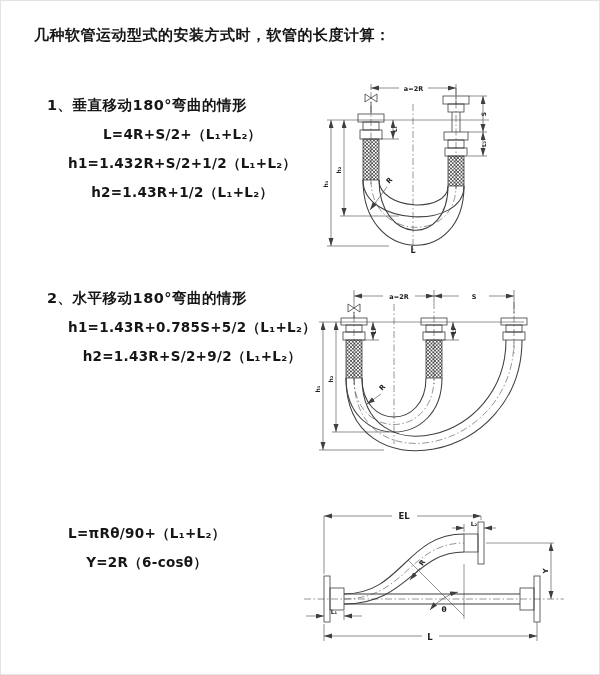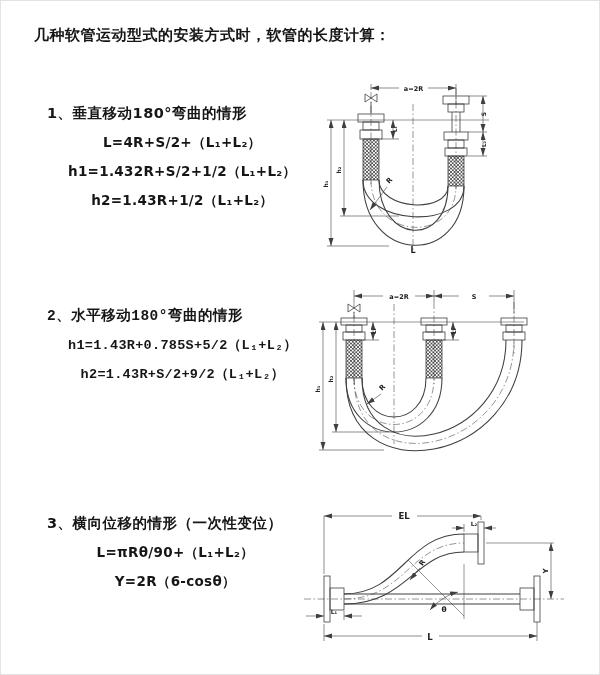--- a/index.html
+++ b/index.html
@@ -3,21 +3,21 @@
 <meta charset="utf-8">
 <style>
   html,body{margin:0;padding:0;background:#9a9a9a;}
   .page{
     position:relative;width:600px;height:675px;background:#ffffff;
     font-family:"DejaVu Sans","Liberation Sans",sans-serif;color:#161616;
     overflow:hidden;border:1px solid #e3e3e3;box-sizing:border-box;margin:0 auto;
   }
   .title{position:absolute;left:33px;top:25px;font-size:15px;font-weight:700;letter-spacing:.5px;}
   .sec{position:absolute;left:46px;}
-  .sec1{top:103px;} .sec2{top:305px;font-family:Liberation Mono, monospace;} .sec3{top:513px;}
+  .sec1{top:95px;} .sec2{top:288px;} .sec3{top:513px;}
   .heading{font-size:14.5px;font-weight:700;letter-spacing:.5px;white-space:nowrap;}
   .formula{font-size:13.5px;font-weight:700;padding-left:21px;margin-top:11px;letter-spacing:.3px;white-space:nowrap;text-align:center;}
   .dgm{position:absolute;}
   #d1{left:310px;top:73px;} #d2{left:308px;top:283px;} #d3{left:295px;top:503px;}
   .dgm line,.dgm path,.dgm rect,.dgm polygon{stroke:#3f3f3f;fill:none;stroke-width:.8;}
   .dgm .hose{stroke-width:1.05;}
   .dgm .dim{stroke-width:.6;}
   .dgm .thin{stroke-width:.55;}
   .dgm .cl{stroke-width:.55;stroke-dasharray:7 2.5 1.5 2.5;}
   .dgm text{fill:#222;stroke:none;font-weight:600;font-family:"DejaVu Sans","Liberation Sans",sans-serif;}
@@ -227,21 +227,20 @@
 
     <line class="cl" x1="85" y1="20" x2="85" y2="160"></line>
 
     <g>
       <line class="dim" x1="72" y1="110" x2="58" y2="120" marker-end="url(#arr2)"></line>
       <text x="75" y="105" font-size="7" text-anchor="middle" transform="rotate(-45,75,105)">R</text>
     </g>
   </svg>
 
   <div class="sec sec3">
-    <div class="heading">3、横向位移的情形（一次性变位）</div>
     <div class="formula">L=πRθ/90+（L₁+L₂）</div>
     <div class="formula">Y=2R（6-cosθ）</div>
   </div>
 
   <svg id="d3" class="dgm" width="275" height="145" viewBox="0 0 275 145">
     <defs>
       <marker id="arr3" markerUnits="userSpaceOnUse" markerWidth="9" markerHeight="8" refX="8" refY="2.5" orient="auto-start-reverse">
         <path d="M0,0 L8,2.5 L0,5 Z"></path>
       </marker>
     </defs>

